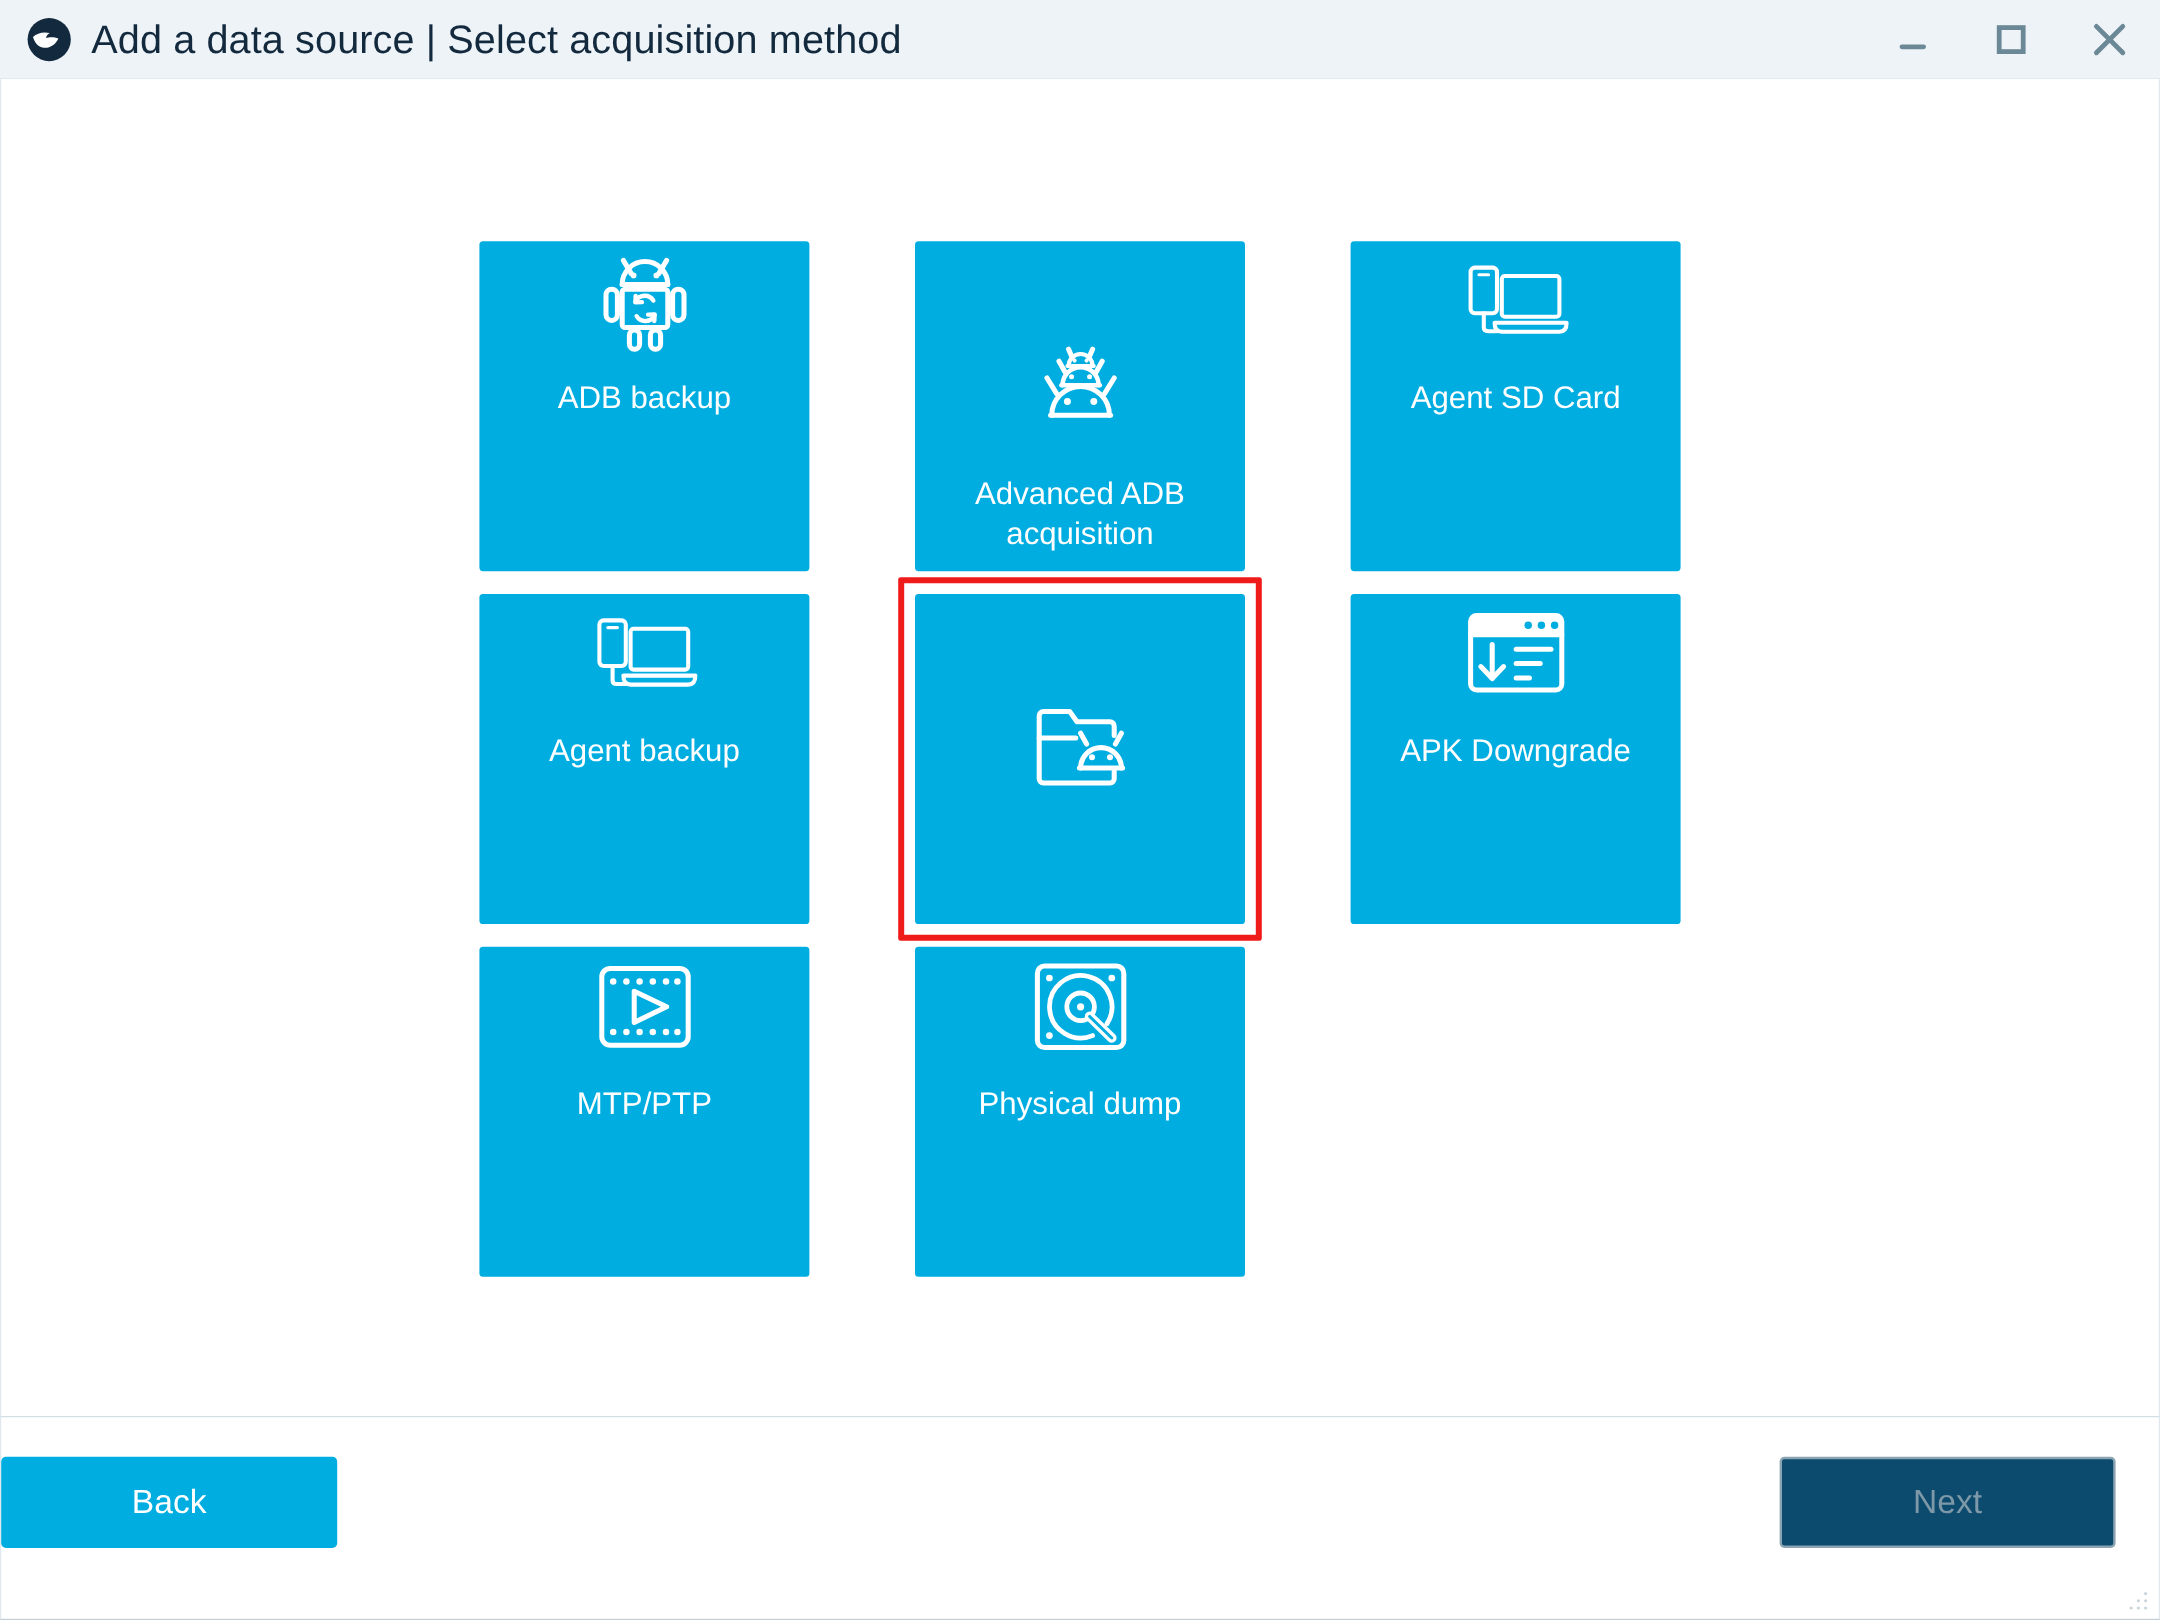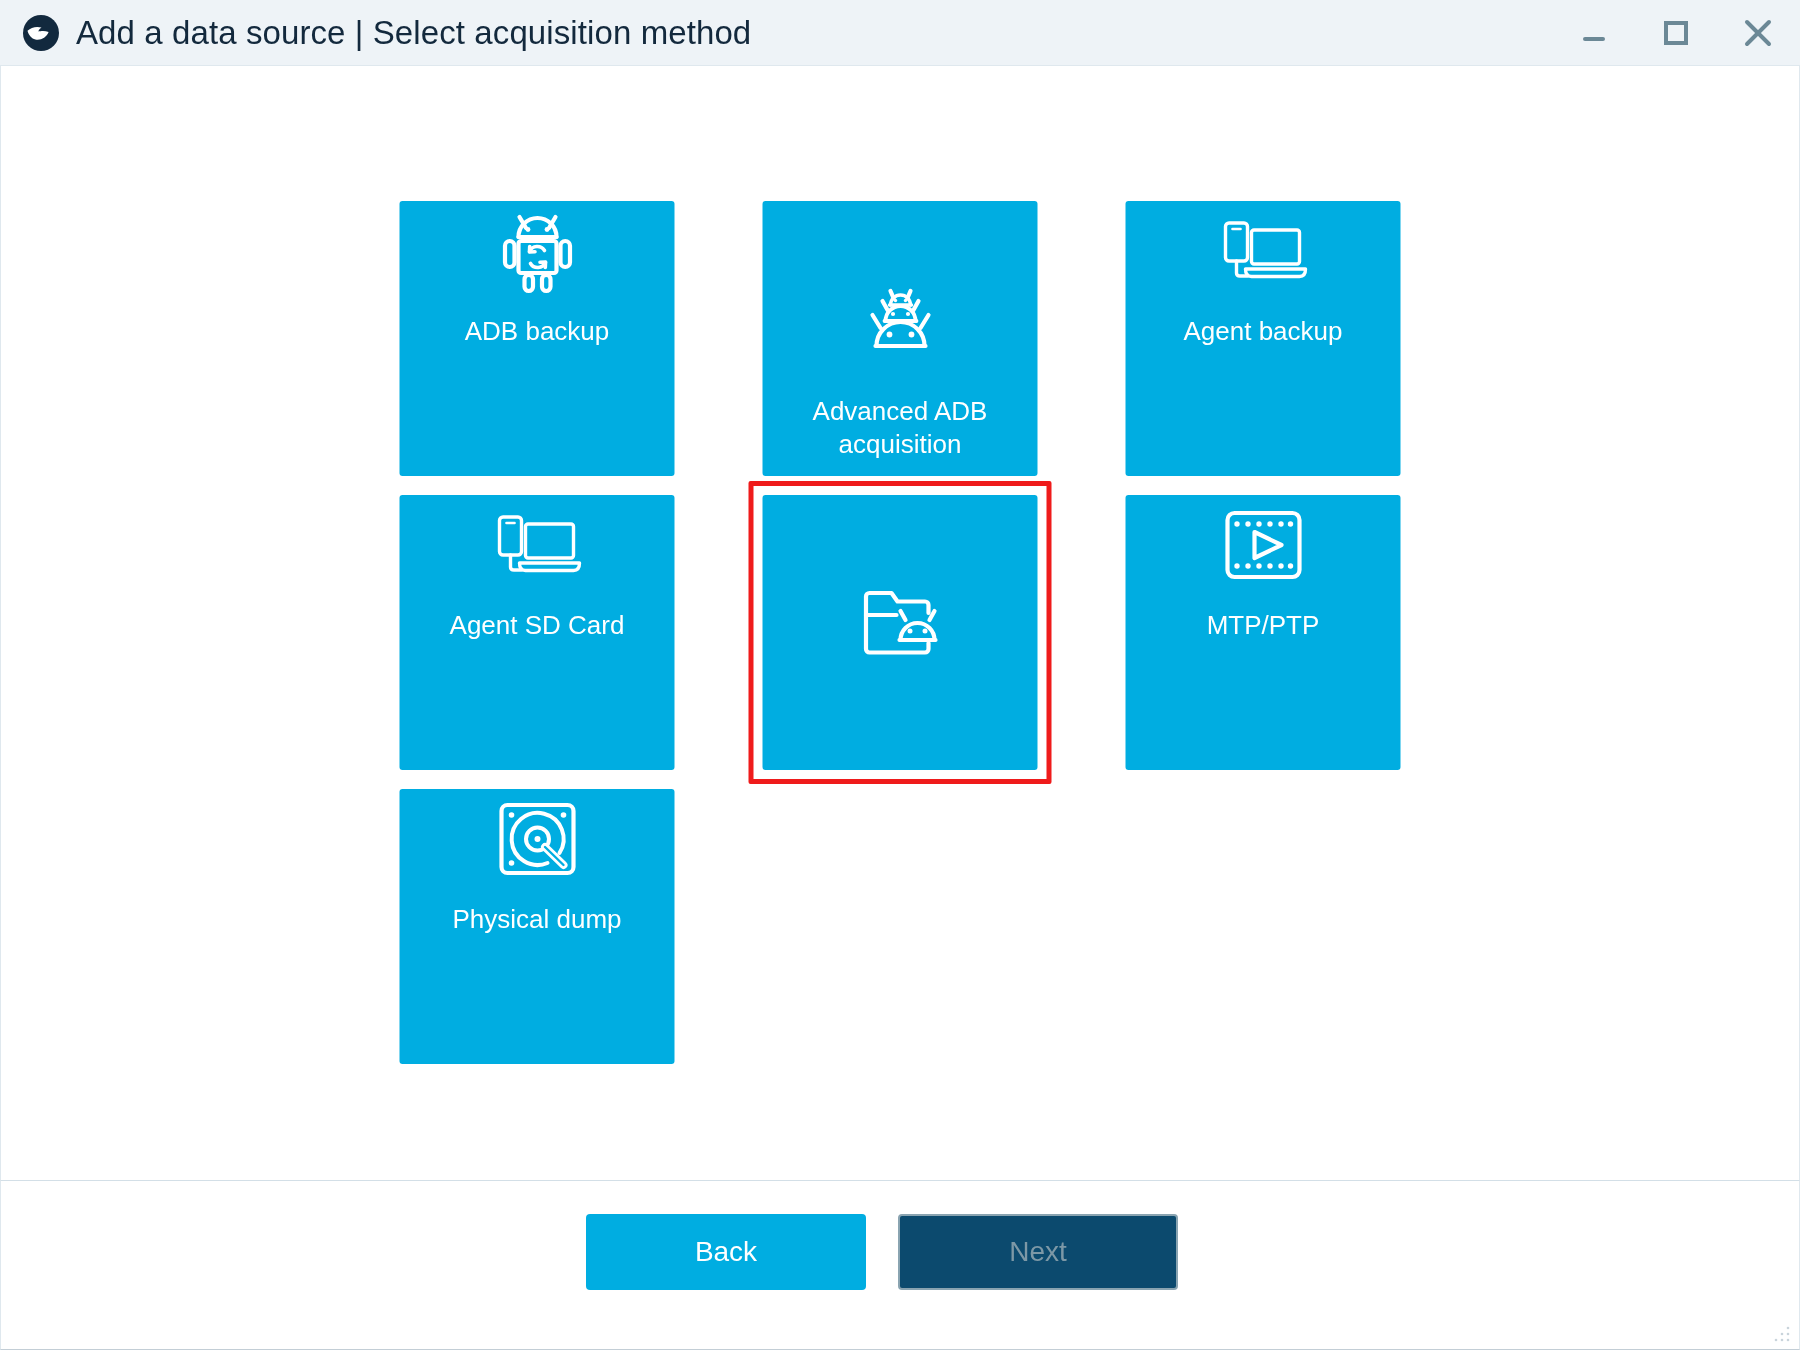--- a/index.html
+++ b/index.html
@@ -145,21 +145,21 @@
     height: 170px;
     min-height: 170px;
     background: #ffffff;
     border-top: 1px solid #d3dfe7;
     border-left: 1px solid #dfe8ee;
     border-right: 1px solid #dfe8ee;
     border-bottom: 1px solid #c3ced6;
     box-sizing: border-box;
     display: flex;
     align-items: flex-start;
-    justify-content: center;
+    justify-content: space-between;
     padding-top: 33px;
     padding-right: 36px;
     gap: 32px;
   }
   .btn {
     width: 280px;
     height: 76px;
     border-radius: 4px;
     font-size: 28px;
     display: flex;
@@ -287,36 +287,36 @@
         <div class="tile">
           <span class="tile-icon">
             <svg width="96" height="96" viewBox="0 0 96 96" fill="none" stroke="#ffffff" stroke-width="3.4" stroke-linecap="round" stroke-linejoin="round">
               <rect x="10" y="20" width="22" height="38" rx="3.5"></rect>
               <line x1="17" y1="26" x2="25" y2="26" stroke-width="2.6"></line>
               <path d="M21 58 L21 70 C21 72 22.5 73 24.5 73 L32 73"></path>
               <rect x="36" y="27" width="48" height="34" rx="2.5"></rect>
               <path d="M30 66 L90 66 C90 71 88 73.5 84 73.5 L36 73.5 C32 73.5 30 71 30 66 Z"></path>
             </svg>
           </span>
-          <span class="tile-label">Agent backup</span>
+          <span class="tile-label">Agent SD Card</span>
         </div>
       </div>
 
       <div class="tile-wrap">
         <div class="tile">
           <span class="tile-icon">
             <svg width="96" height="96" viewBox="0 0 96 96" fill="none" stroke="#ffffff" stroke-width="3.4" stroke-linecap="round" stroke-linejoin="round">
               <rect x="10" y="20" width="22" height="38" rx="3.5"></rect>
               <line x1="17" y1="26" x2="25" y2="26" stroke-width="2.6"></line>
               <path d="M21 58 L21 70 C21 72 22.5 73 24.5 73 L32 73"></path>
               <rect x="36" y="27" width="48" height="34" rx="2.5"></rect>
               <path d="M30 66 L90 66 C90 71 88 73.5 84 73.5 L36 73.5 C32 73.5 30 71 30 66 Z"></path>
             </svg>
           </span>
-          <span class="tile-label">Agent SD Card</span>
+          <span class="tile-label">Agent backup</span>
         </div>
       </div>
 
       <div class="tile-wrap selected">
         <div class="tile two-line">
           <span class="tile-icon">
             <svg width="96" height="96" viewBox="0 0 96 96" fill="none" stroke="#ffffff" stroke-width="4.2" stroke-linecap="round" stroke-linejoin="round">
               <path d="M76 36 L76 28 C76 26 74.5 24.5 72.5 24.5 L45 24.5 L39 16 L17 16 C15 16 13.5 17.5 13.5 19.5 L13.5 72 C13.5 74 15 75.5 17 75.5 L72.5 75.5 C74.5 75.5 76 74 76 72 L76 66"></path>
               <line x1="13.5" y1="38" x2="44" y2="38"></line>
 
@@ -324,20 +324,40 @@
               <line x1="82" y1="34" x2="77" y2="43"></line>
               <path d="M48 63 A17 17 0 0 1 82 63"></path>
               <line x1="47" y1="63" x2="83" y2="63"></line>
               <circle cx="57.5" cy="54" r="2.5" fill="#ffffff" stroke="none"></circle>
               <circle cx="72.5" cy="54" r="2.5" fill="#ffffff" stroke="none"></circle>
             </svg>
           </span>
         </div>
       </div>
 
+      <div class="tile-wrap">
+        <div class="tile">
+          <span class="tile-icon">
+            <svg width="96" height="96" viewBox="0 0 96 96" fill="none" stroke="#ffffff" stroke-width="4.2" stroke-linecap="round" stroke-linejoin="round">
+              <rect x="10" y="16" width="76" height="62" rx="5"></rect>
+              <path d="M10 32 L86 32" stroke-width="4.2"></path>
+              <rect x="10" y="16" width="76" height="16" rx="5" fill="#ffffff" stroke="none"></rect>
+              <circle cx="58" cy="24" r="3.1" fill="#00ade1" stroke="none"></circle>
+              <circle cx="69" cy="24" r="3.1" fill="#00ade1" stroke="none"></circle>
+              <circle cx="80" cy="24" r="3.1" fill="#00ade1" stroke="none"></circle>
+              <line x1="28" y1="40" x2="28" y2="68"></line>
+              <path d="M18.5 58.5 L28 68.5 L37.5 58.5"></path>
+              <line x1="48" y1="44" x2="77" y2="44"></line>
+              <line x1="48" y1="56" x2="68" y2="56"></line>
+              <line x1="48" y1="68" x2="59" y2="68"></line>
+            </svg>
+          </span>
+          <span class="tile-label">APK Downgrade</span>
+        </div>
+      </div>
 
       <div class="tile-wrap">
         <div class="tile">
           <span class="tile-icon">
             <svg width="96" height="96" viewBox="0 0 96 96" fill="none" stroke="#ffffff" stroke-width="4.2" stroke-linecap="round" stroke-linejoin="round">
               <rect x="12" y="16" width="72" height="64" rx="7"></rect>
               <g fill="#ffffff" stroke="none">
                 <circle cx="21.5" cy="27" r="2.7"></circle>
                 <circle cx="32.5" cy="27" r="2.7"></circle>
                 <circle cx="43.5" cy="27" r="2.7"></circle>

